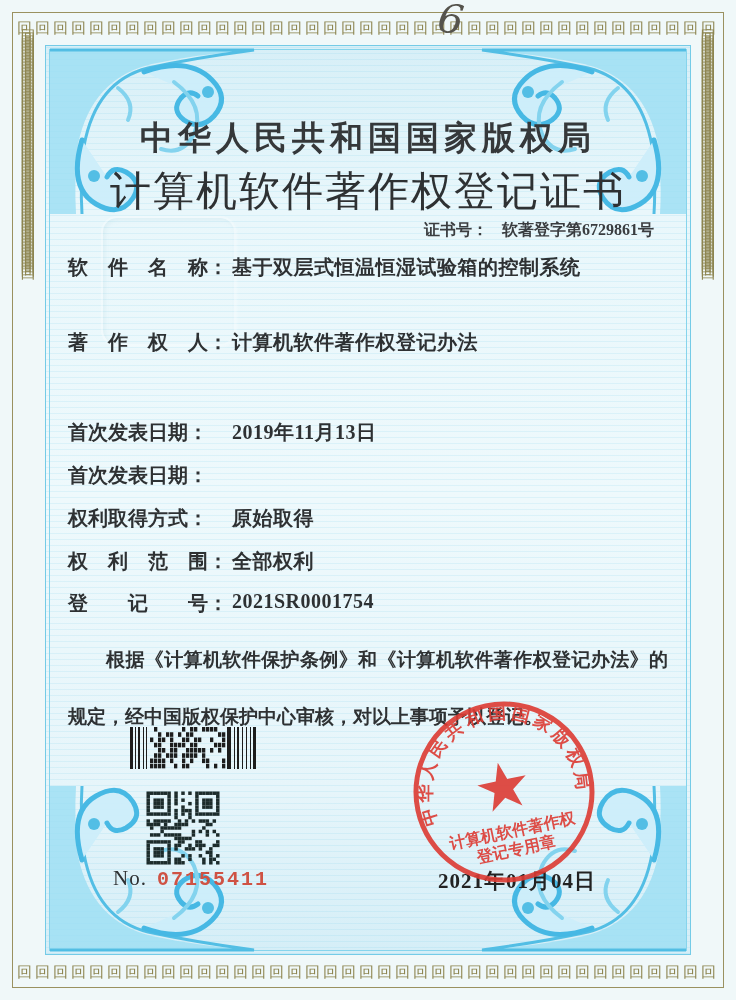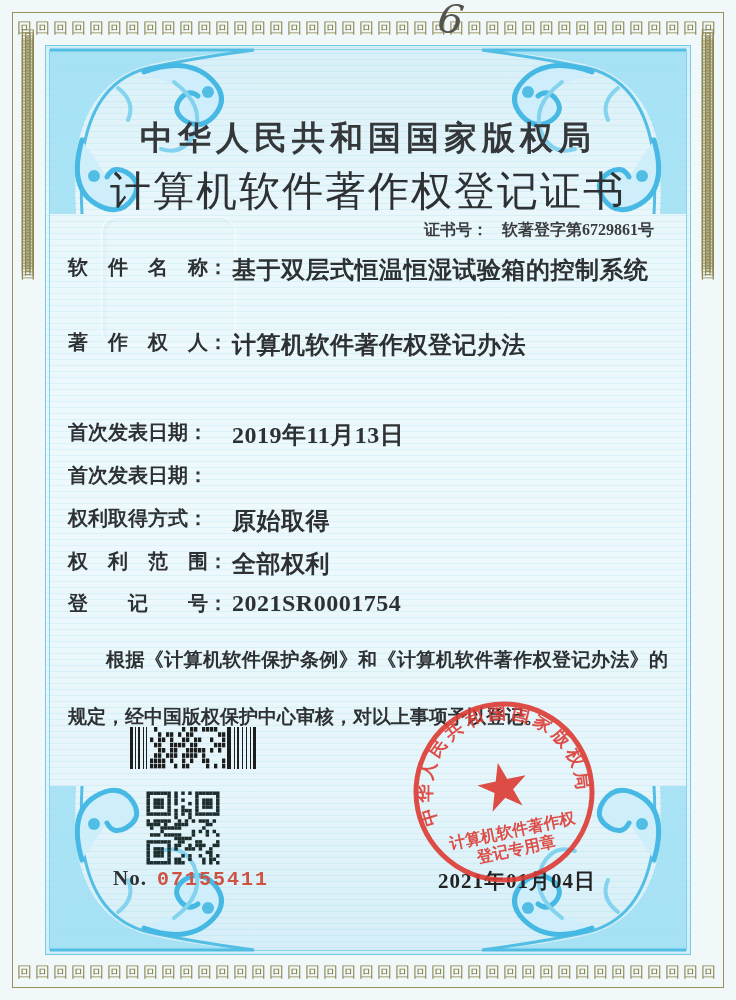--- a/index.html
+++ b/index.html
@@ -79,38 +79,38 @@
     letter-spacing:2px; color:#2e3133;
   }
   .cert-no-line {
     position:absolute; top:174px; right:36px;
     font-size:16px; font-weight:700; color:#3a3d40;
   }
   .cert-no-line .num { margin-left:14px; }
 
   .field { position:absolute; left:22px; right:20px; display:flex; }
   .flabel { width:164px; flex:0 0 auto; font-size:20px; font-weight:700; color:#2e3133; }
-  .fvalue { font-size:24px; font-weight:700; color:#2e3133; letter-spacing:.5px; }
+  .fvalue { font-size:20px; font-weight:700; color:#2e3133; letter-spacing:.5px; }
   .fvalue .line2 { margin-top:8px; }
 
   .statement {
     position:absolute; top:585px; left:22px; right:22px;
     font-size:19px; font-weight:700; color:#2e3133;
     line-height:57px; text-align:justify; text-indent:2em;
   }
 
   
   .barcode { position:absolute; top:681px; left:84px; width:126px; height:42px; }
   .qrcode  { position:absolute; top:742px; left:97px; width:80px;  height:80px; }
 
   .serial {
     position:absolute; top:820px; left:67px;
     font-size:21px; color:#2e3133; letter-spacing:1px;
   }
-  .serial .no-label { font-weight:700; margin-right:10px; }
+  .serial .no-label { font-weight:400; margin-right:10px; }
   .serial .no-num {
     font-family:"Liberation Mono", monospace;
     color:#cf5243; font-size:20px; letter-spacing:2px; font-weight:700;
   }
 
   .issue-date {
     position:absolute; top:821px; left:392px;
     font-size:21px; font-weight:900; color:#222; letter-spacing:1px;
   }
 

